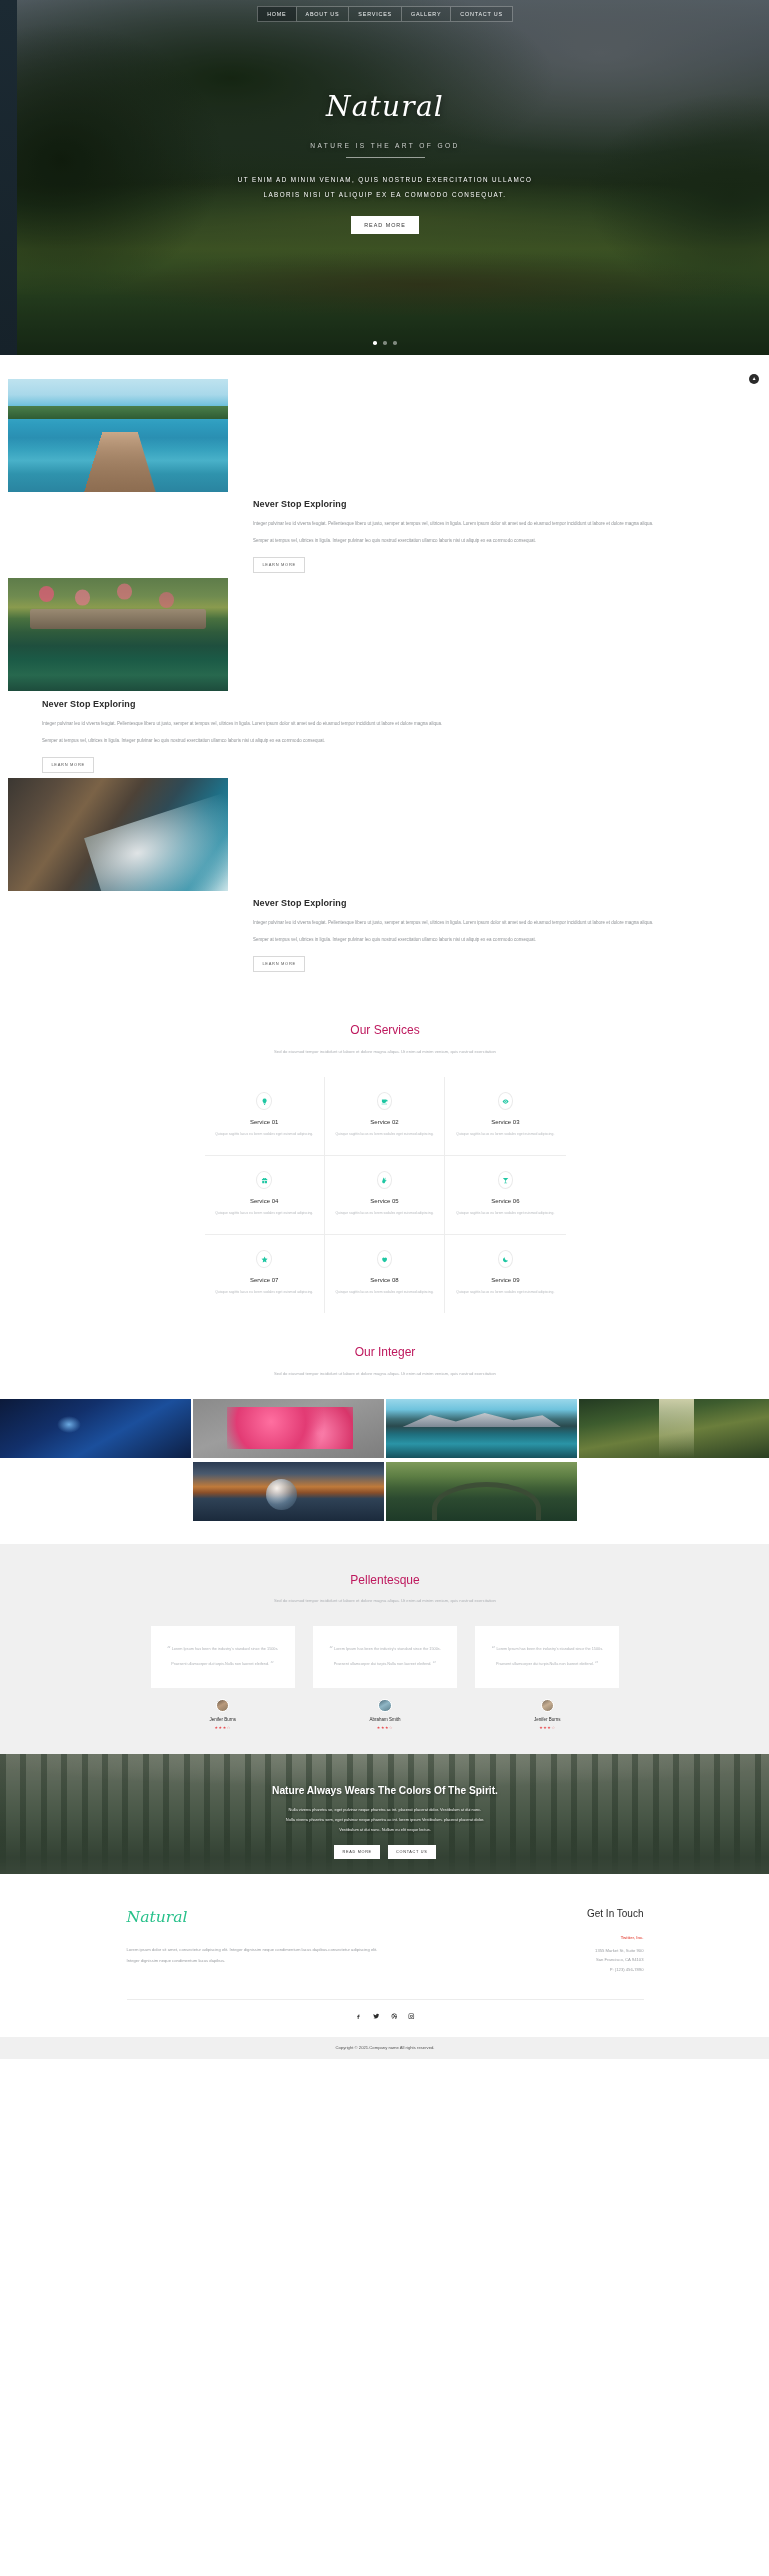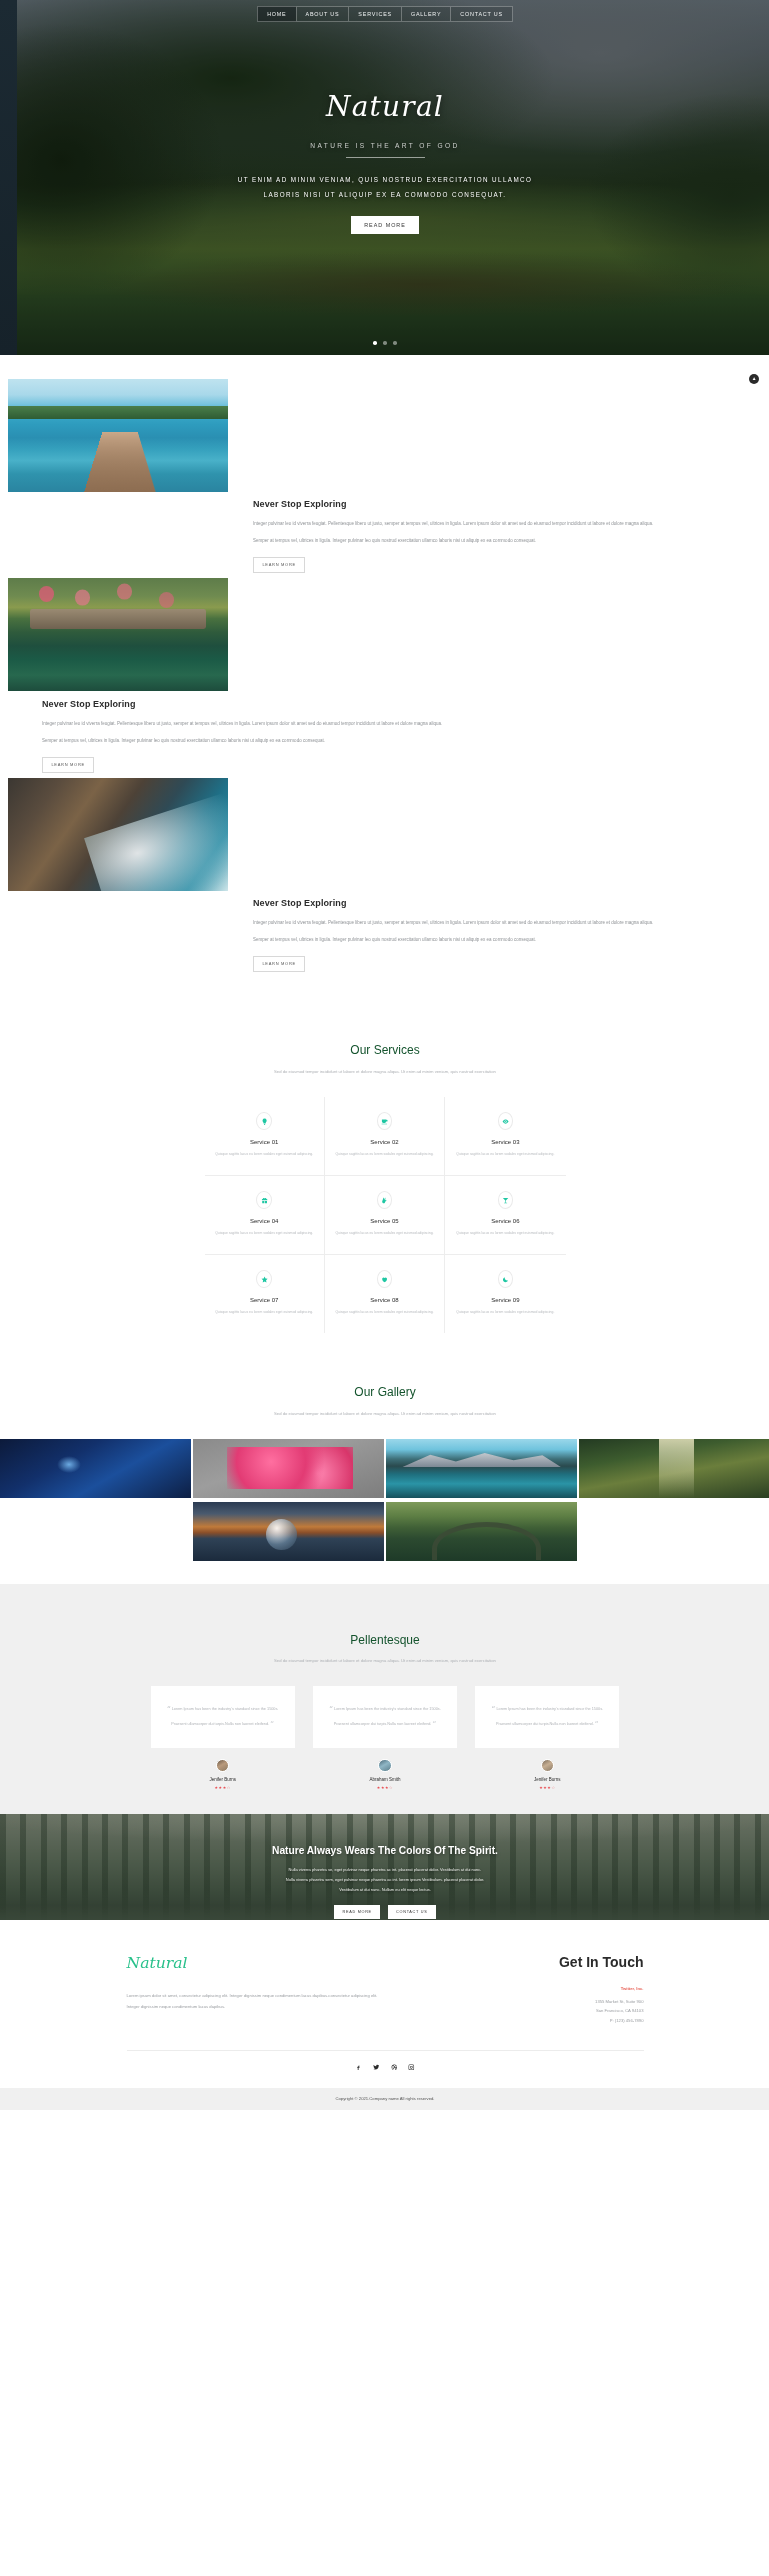--- a/index.html
+++ b/index.html
@@ -145,21 +145,21 @@
     font-family:inherit;
   }
   .scroll-top{
     position:absolute;right:10.8px;top:19px;width:10.2px;height:10.2px;border-radius:50%;
     background:#2b2b2b;color:#fff;font-size:4.8px;line-height:10.2px;text-align:center;cursor:pointer;
   }
 
   
   .sec{padding:34px 0 6px;}
   .sec-h{
-    text-align:center;font-size:12px;font-weight:400;color:#14532d;margin-bottom:9.6px;margin-top:20px;
+    text-align:center;font-size:12px;font-weight:400;color:#be185d;margin-bottom:9.6px;
   }
   .sec-sub{
     text-align:center;font-size:4.2px;line-height:2.3;color:#aeb1b5;
     width:319px;margin:0 auto 20.4px;
   }
   .svc-grid{
     width:361px;margin:0 auto;display:grid;grid-template-columns:repeat(3,1fr);
   }
   .svc{
     text-align:center;padding:15.6px 8.4px 17px;
@@ -216,21 +216,21 @@
     background:linear-gradient(150deg,#6b5a4a,#b99a7c 45%,#8e7a62);
     border:1.2px solid #fff;
   }
   .t-av.a2{background:linear-gradient(150deg,#4d6b7a,#8fb6c5 45%,#5d7f8c);}
   .t-av.a3{background:linear-gradient(150deg,#7a6a5a,#c6ae92 45%,#8b7a66);}
   .t-n{font-size:4.5px;color:#2b2b2b;margin-bottom:3.6px;}
   .t-s{color:#e8444a;font-size:3.9px;letter-spacing:0.6px;}
 
   
   .cta{
-    position:relative;height:106px;overflow:hidden;
+    position:relative;height:120px;overflow:hidden;
     background:linear-gradient(180deg,#8d9382 0%,#7e8676 18%,#6e7a68 34%,#5d6b59 52%,
       #4c5b4a 70%,#3d4b3c 86%,#33403333 100%),#4a5848;
     text-align:center;
   }
   .cta:before{
     content:"";position:absolute;inset:0;
     background:
       repeating-linear-gradient(90deg, rgba(30,45,30,.42) 0 6px, transparent 6px 20.4px),
       radial-gradient(ellipse 80% 40% at 50% 0%, rgba(190,195,180,.55), transparent 70%);
     -webkit-mask-image:linear-gradient(180deg,#000 0%,#000 70%,transparent 100%);
@@ -249,21 +249,21 @@
   
   .foot{padding:34px 0 0;}
   .foot-in{width:517px;margin:0 auto;display:flex;justify-content:space-between;}
   .f-left{width:259px;}
   .f-logo{
     font-family:"DejaVu Serif",serif;font-style:italic;font-size:15.6px;
     color:#27c08a;margin-bottom:19px;
   }
   .f-p{font-size:4.2px;line-height:2.5;color:#9a9da1;}
   .f-right{width:138px;text-align:right;}
-  .f-h{font-size:14px;font-weight:700;color:#2b2b2b;margin-bottom:15.6px;}
+  .f-h{font-size:10px;font-weight:400;color:#2b2b2b;margin-bottom:15.6px;}
   .f-co{font-size:4.2px;color:#e8645a;font-weight:700;margin-bottom:6px;}
   .f-a{font-size:4.2px;line-height:2.3;color:#9a9da1;}
   .f-div{width:517px;margin:24px auto 0;height:0.6px;background:#ececec;}
   .f-soc{text-align:center;padding:10.8px 0 15.6px;}
   .f-soc a{
     display:inline-block;margin:0 4.2px;width:6.6px;height:6.6px;color:#2b2b2b;cursor:pointer;
   }
   .f-soc svg{width:6.6px;height:6.6px;fill:#2b2b2b;}
   .copy{background:#f0f0f0;text-align:center;padding:8.4px 0;font-size:4.2px;color:#555;}
 </style>
@@ -418,21 +418,21 @@
             <path d="M20 14.5A8.5 8.5 0 019.5 4 8.5 8.5 0 1020 14.5z"></path>
           </svg>
       </div>
       <div class="svc-t">Service 09</div>
       <div class="svc-d">Quisque sagittis lacus eu lorem sodales eget euismod adipiscing.</div>
     </div>
   </div>
 </section>
 
 <section class="sec gal">
-  <h2 class="sec-h">Our Gallery</h2>
+  <h2 class="sec-h">Our Integer</h2>
   <p class="sec-sub">Sed do eiusmod tempor incididunt ut labore et dolore magna aliqua. Ut enim ad minim veniam, quis nostrud exercitation</p>
 
   <div class="gal-grid">
     <div class="gal-i g1"></div>
     <div class="gal-i g2"></div>
     <div class="gal-i g3"></div>
     <div class="gal-i g4"></div>
   </div>
   <div class="gal-grid r2">
     <div class="gal-i blank"></div>

